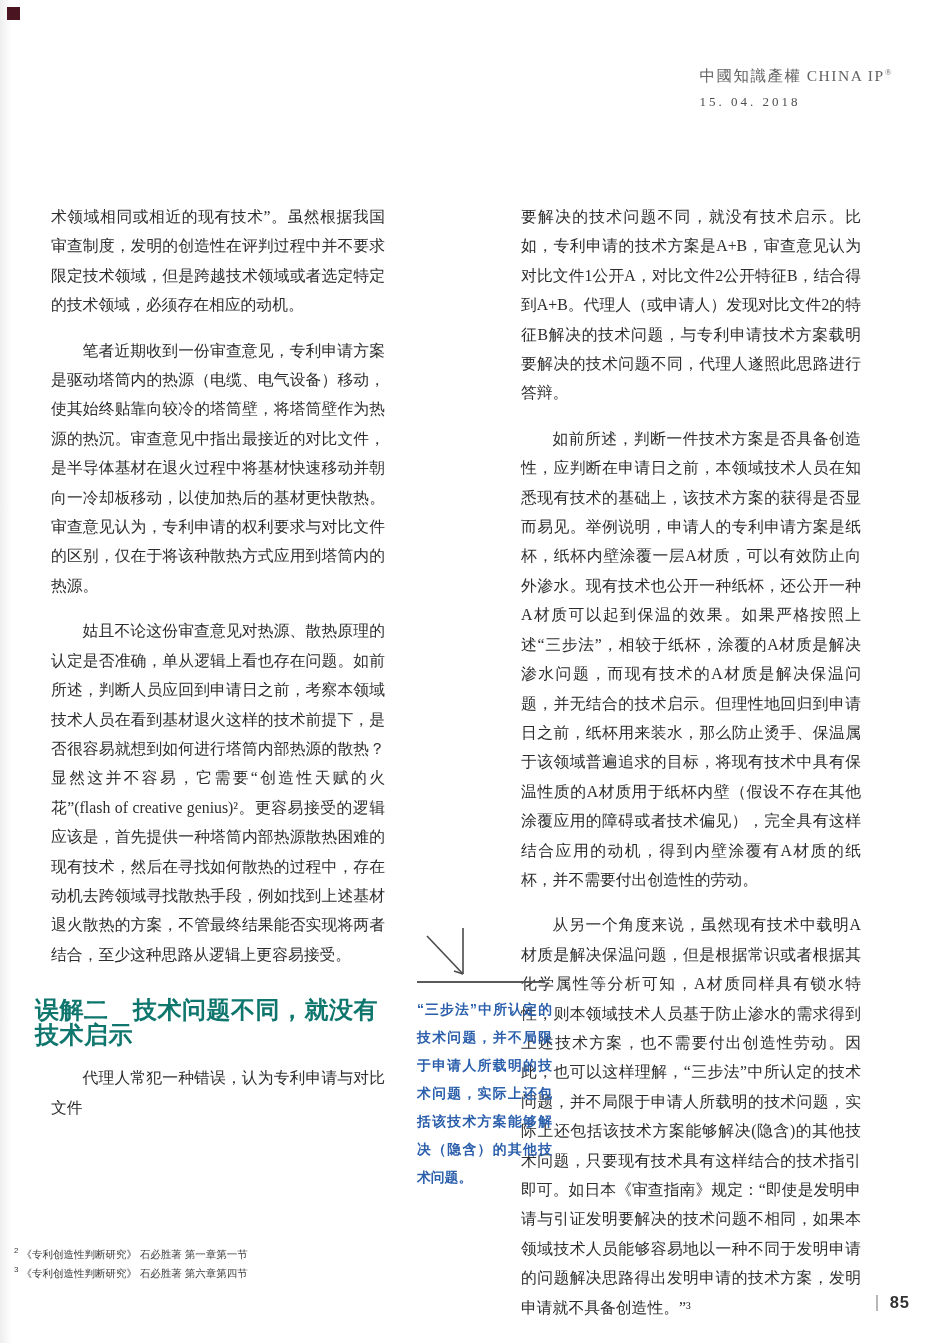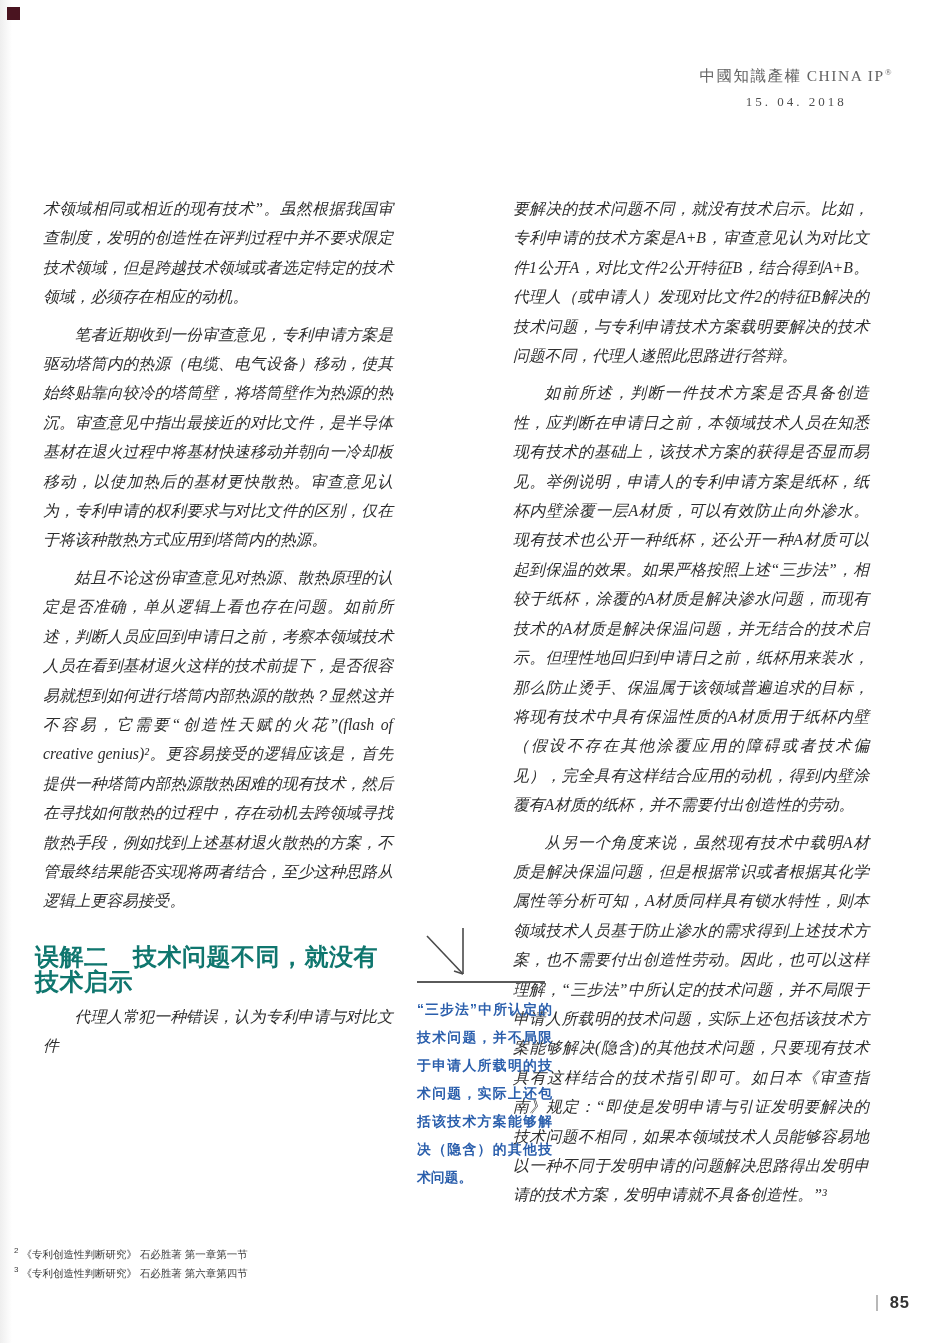--- a/index.html
+++ b/index.html
@@ -28,21 +28,21 @@
     position: absolute;
     left: 7px; top: 7px;
     width: 13px; height: 13px;
     background: #4a1420;
   }
   
   .header {
     position: absolute;
     top: 66px;
     right: 57px;
-    text-align: center;
+    text-align: left;
     color: #5f5f5f;
   }
   .brand {
     font-size: 15.5px;
     letter-spacing: 1.5px;
     color: #636363;
     white-space: nowrap;
   }
   .brand sup {
     font-size: 9px;
@@ -59,21 +59,21 @@
   .col {
     position: absolute;
     top: 186px;
     font-size: 15.8px;
     line-height: 29.4px;
     color: #2d2d2d;
     text-align: justify;
   }
   .col-left  { left: 35px;  width: 366px; }
   .col-right { left: 505px; width: 372px; }
-  .col p { margin: 8px; font-style: italic; }
+  .col p { margin: 16px; }
   .col p.ind { text-indent: 2em; }
   .section-heading {
     margin: 28px 0 8px 0;
     font-family: "Liberation Sans", "DejaVu Sans", sans-serif;
     font-size: 24px;
     font-weight: bold;
     color: #0f766e;
     line-height: 25px;
     letter-spacing: 0.5px;
     text-align: left;

